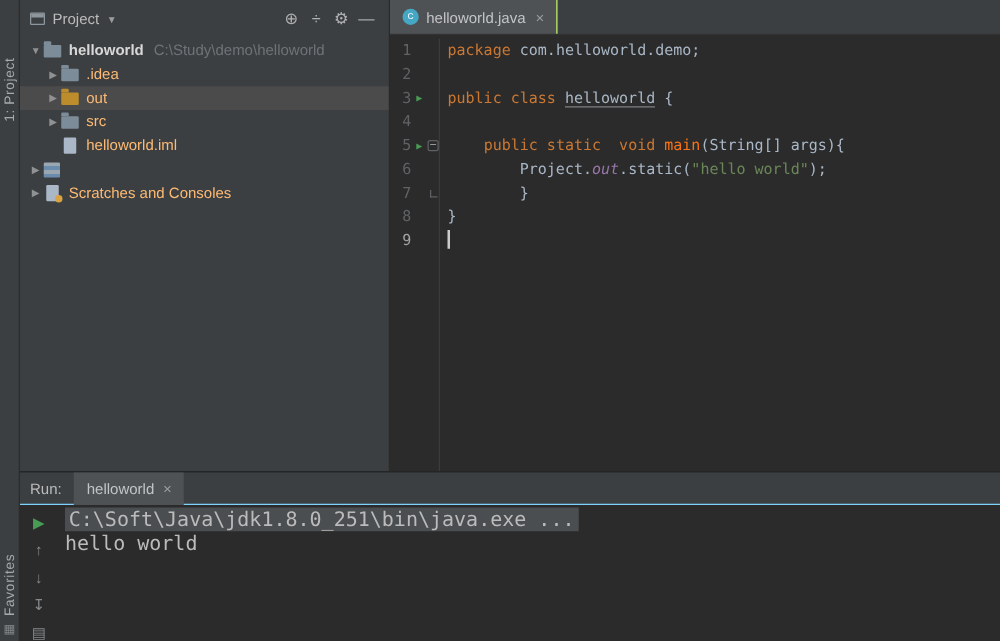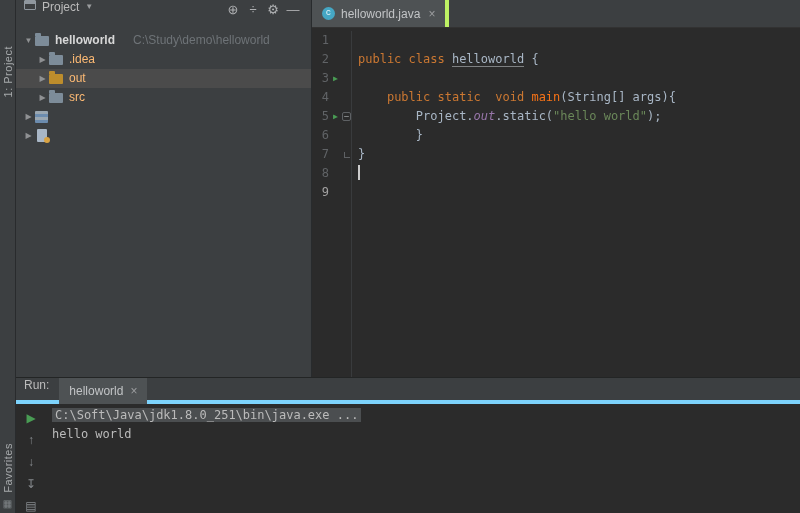--- a/index.html
+++ b/index.html
@@ -15,21 +15,21 @@
   .strip-top{margin-top:46px;}
   .strip-bottom{margin-top:auto;margin-bottom:4px;display:flex;flex-direction:column;align-items:center;gap:6px;}
   .strip-glyph{font-size:10px;color:#7F8487;line-height:10px;}
 
   .main{flex:1;display:flex;flex-direction:column;min-width:0;}
   .upper{height:377px;flex:none;display:flex;min-height:0;}
 
   
   .project-pane{width:296px;flex:none;background:#3C3F41;border-right:1px solid #282B2D;
                 display:flex;flex-direction:column;}
-  .pane-header{height:29px;flex:none;display:flex;padding:0 8px;gap:6px;}
+  .pane-header{height:29px;flex:none;display:flex;align-items:center;padding:0 8px;gap:6px;}
   .proj-win-icon{width:12px;height:10px;border:1px solid #8F979E;border-radius:1px;position:relative;flex:none;}
   .proj-win-icon::before{content:'';position:absolute;left:0;right:0;top:0;height:3px;background:#8F979E;}
   .pane-title{color:#BBBBBB;}
   .hdr-caret{font-size:8px;color:#9A9C9E;margin-top:2px;}
   .hdr-spacer{flex:1;}
   .hdr-icon{color:#AFB1B3;font-size:13px;width:20px;text-align:center;line-height:20px;}
   .tree{flex:1;padding-top:2px;overflow:hidden;}
   .tree-row{height:19px;line-height:19px;display:flex;align-items:center;white-space:nowrap;}
   .tree-row.selected{background:#4B4B4B;}
   .chevron{width:13px;flex:none;font-size:8px;color:#8F9193;text-align:center;}
@@ -38,26 +38,26 @@
   .folder::before{content:'';position:absolute;top:-3px;left:0;width:6px;height:3px;background:inherit;border-radius:1px 1px 0 0;}
   .folder.blue{background:#7D8C99;}
   .folder.orange{background:#BD8D2C;}
   .page{width:10px;height:13px;background:#A9B7C6;border-radius:1px;margin:0 8px 0 2px;}
   .lib{width:13px;height:12px;border-radius:1px;
        background:linear-gradient(180deg,#9AA7B1 0 3px,#6C8CAE 3px 6px,#9AA7B1 6px 9px,#6C8CAE 9px 12px);}
   .scratch{width:10px;height:13px;background:#A9B7C6;border-radius:1px;margin:0 8px 0 2px;}
   .scratch::after{content:'';position:absolute;right:-3px;bottom:-1px;width:6px;height:6px;background:#D9A343;border-radius:50%;}
   .node-name{color:#fdba74;}
   .node-name.bold{font-weight:bold;color:#D8D8D8;}
-  .node-path{color:#6E7377;margin-left:18px;}
+  .node-path{color:#6E7377;margin-left:8px;}
 
   
   .editor-pane{flex:1;min-width:0;display:flex;flex-direction:column;background:#2B2B2B;}
   .tab-bar{height:28px;flex:none;background:#3C3F41;border-bottom:1px solid #323232;display:flex;align-items:stretch;}
-  .tab{display:flex;align-items:center;gap:6px;padding:0 10px;background:#4E5254;border-right:4px solid #bef264;}
+  .tab{display:flex;align-items:center;gap:6px;padding:0 10px;background:#4E5254;border-right:1px solid #bef264;}
   .java-icon{width:13px;height:13px;flex:none;border-radius:50%;background:#45A7C4;color:#EAF6FA;
              font-size:9px;line-height:13px;text-align:center;font-family:"Liberation Mono",monospace;}
   .java-icon::after{content:'c';}
   .tab-title{color:#C2C4C6;}
   .tab-close{color:#9B9D9F;margin-left:2px;}
   .editor-body{flex:1;display:flex;min-height:0;padding-top:3px;
                font-family:"DejaVu Sans Mono","Liberation Mono",monospace;font-size:12px;line-height:19px;}
   .gutter{width:40px;flex:none;border-right:1px solid #393B3D;}
   .gutter-row{height:19px;display:flex;align-items:center;}
   .lnum{width:17px;flex:none;text-align:right;color:#606366;}
@@ -73,31 +73,31 @@
   .tok-kw{color:#CC7832;}
   .tok-pl{color:#A9B7C6;}
   .tok-fn{color:#f97316;}
   .tok-str{color:#6A8759;}
   .tok-fld{color:#9876AA;font-style:italic;}
   .tok-decl{color:#A9B7C6;border-bottom:1px solid #7E8183;}
   .caret{display:inline-block;width:2px;height:15px;background:#CCCCCC;vertical-align:text-bottom;}
 
   
   .run-pane{flex:1;min-height:0;display:flex;flex-direction:column;border-top:1px solid #232525;background:#2B2B2B;}
-  .run-tabs{height:26px;flex:none;display:flex;gap:10px;background:#3C3F41;
-            border-bottom:4px solid #7dd3fc;padding-left:8px;}
+  .run-tabs{height:26px;flex:none;display:flex;align-items:center;gap:10px;background:#3C3F41;
+            border-bottom:1px solid #7dd3fc;padding-left:8px;}
   .run-label{color:#BBBBBB;}
   .run-tab{height:26px;display:flex;align-items:center;gap:7px;padding:0 10px;background:#4E5254;}
   .run-tab-title{color:#C2C4C6;}
   .run-tab-close{color:#9B9D9F;}
   .run-body{flex:1;display:flex;min-height:0;}
   .run-toolbar{width:30px;flex:none;display:flex;flex-direction:column;align-items:center;padding:8px 0 4px;gap:9px;}
   .run-icon{font-size:12px;line-height:13px;color:#868A8E;}
   .console{flex:1;padding:2px 6px;color:#BBBBBB;overflow:hidden;
-           font-family:"DejaVu Sans Mono","Liberation Mono",monospace;font-size:12px;line-height:19px;}
+           font-family:"DejaVu Sans Mono","Liberation Mono",monospace;font-size:16px;line-height:19px;}
   .console-row{height:19px;white-space:pre;}
   .console-sel{background:#4B4E50;padding:0 3px;}
 </style>
 </head>
 <body>
 
 <div class="app">
 
   <div class="strip">
     <div class="strip-label strip-top">1: Project</div>
@@ -138,27 +138,33 @@
             <div class="tree-row selected" style="padding-left: 20px;">
               <span class="chevron">▶</span>
               <span class="node-icon folder orange"></span>
               <span class="node-name">out</span>
             </div>
             <div class="tree-row" style="padding-left: 20px;">
               <span class="chevron">▶</span>
               <span class="node-icon folder blue"></span>
               <span class="node-name">src</span>
             </div>
+            <div class="tree-row" style="padding-left: 20px;">
+              <span class="chevron"></span>
+              <span class="node-icon page"></span>
+              <span class="node-name">helloworld.iml</span>
+            </div>
             <div class="tree-row" style="padding-left: 6px;">
               <span class="chevron">▶</span>
               <span class="node-icon lib"></span>
             </div>
             <div class="tree-row" style="padding-left: 6px;">
               <span class="chevron">▶</span>
               <span class="node-icon scratch"></span>
+              <span class="node-name">Scratches and Consoles</span>
             </div>
           </div>
       </div>
 
       <div class="editor-pane">
         <div class="tab-bar">
           <div class="tab">
             <span class="java-icon"></span>
             <span class="tab-title">helloworld.java</span>
             <span class="tab-close">×</span>
@@ -210,20 +216,21 @@
                 <span class="gmark"></span>
                 <span class="gfold"></span>
               </div>
               <div class="gutter-row">
                 <span class="lnum active">9</span>
                 <span class="gmark"></span>
                 <span class="gfold"></span>
               </div>
             </div>
           <div class="code-area">
+              <div class="code-row"><span class="tok-kw">package</span><span class="tok-pl"> com.helloworld.demo;</span></div>
               <div class="code-row">&nbsp;</div>
               <div class="code-row"><span class="tok-kw">public class </span><span class="tok-decl">helloworld</span><span class="tok-pl"> {</span></div>
               <div class="code-row">&nbsp;</div>
               <div class="code-row"><span class="tok-pl">    </span><span class="tok-kw">public static  void</span><span class="tok-pl"> </span><span class="tok-fn">main</span><span class="tok-pl">(String[] args){</span></div>
               <div class="code-row"><span class="tok-pl">        Project.</span><span class="tok-fld">out</span><span class="tok-pl">.static(</span><span class="tok-str">"hello world"</span><span class="tok-pl">);</span></div>
               <div class="code-row"><span class="tok-pl">        }</span></div>
               <div class="code-row"><span class="tok-pl">}</span></div>
               <div class="code-row"><span class="caret"></span></div>
             </div>
         </div>

